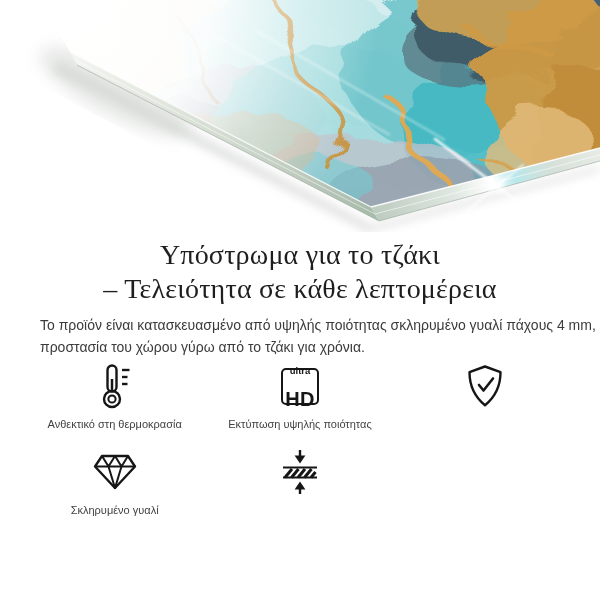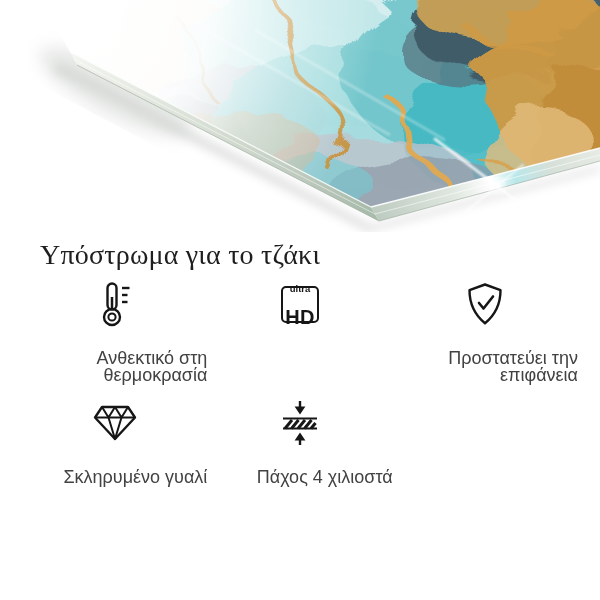--- a/index.html
+++ b/index.html
@@ -10,32 +10,32 @@
   }
   .hero{width:600px;height:232px;position:relative;background:#ffffff;}
   .hero svg{display:block;}
   h1{
     margin:6px 40px 0;
     font-family:"Liberation Serif",serif;
     font-weight:400;
     font-size:28px;line-height:34px;
     color:#1e1e1e;letter-spacing:.2px;
   }
-  h1 span{display:block;}
+  h1 span{display:block;text-align:center;}
   .para{
     margin:9px 40px 0;
     font-size:14px;line-height:21.5px;color:#3b3b3b;
   }
   .para span{display:block;white-space:nowrap;}
   .features{
     display:grid;grid-template-columns:repeat(3,1fr);
     row-gap:16px;margin:5px 22px 0;text-align:center;
   }
   .cell .ic{height:46px;display:flex;align-items:center;justify-content:center;}
-  .cap{margin-top:23px;font-size:18px;line-height:17px;color:#424242;text-align:right;}
+  .cap{margin-top:7px;font-size:11px;line-height:17px;color:#424242;}
   .uhd{
     width:34px;height:33px;border:2.6px solid #161616;border-radius:5px;
     display:flex;flex-direction:column;align-items:center;justify-content:center;
     font-weight:700;color:#161616;gap:16px;
   }
   .uhd .t{font-size:9.5px;line-height:10px;}
   .uhd .b{font-size:20px;line-height:14px;letter-spacing:.3px;}
   .ficon{stroke:#161616;fill:none;stroke-width:2.4;}
 </style>
 </head>
@@ -156,23 +156,26 @@
           <path d="M0,0 L-30,25" stroke-width="2" opacity=".7"></path>
           <path d="M0,0 L26,-21" stroke-width="2" opacity=".7"></path>
         </g>
         <circle r="2.6" fill="#ffffff"></circle>
       </g>
     </svg>
   </div>
 
   <h1>
     <span>Υπόστρωμα για το τζάκι</span>
+    <span>– Τελειότητα σε κάθε λεπτομέρεια</span>
   </h1>
 
   <p class="para">
+    <span>Το προϊόν είναι κατασκευασμένο από υψηλής ποιότητας σκληρυμένο γυαλί πάχους 4 mm,</span>
+    <span>προστασία του χώρου γύρω από το τζάκι για χρόνια.</span>
   </p>
 
   <div class="features">
 
     <div class="cell">
       <div class="ic">
         <svg width="34" height="46" viewBox="0 0 34 46" class="ficon">
           <rect x="9.5" y="2.5" width="9" height="26" rx="4.5"></rect>
           <circle cx="14" cy="36" r="8"></circle>
           <circle cx="14" cy="36" r="3.6" stroke-width="2"></circle>
@@ -185,30 +188,30 @@
       <div class="cap">Ανθεκτικό στη θερμοκρασία</div>
     </div>
 
     <div class="cell">
       <div class="ic">
         <div class="uhd">
           <span class="t">ultra</span>
           <span class="b">HD</span>
         </div>
       </div>
+      <div class="cap">Εκτύπωση υψηλής ποιότητας</div>
     </div>
 
     <div class="cell">
       <div class="ic">
         <svg width="36" height="44" viewBox="0 0 36 44" class="ficon">
           <path d="M18,2.5 L33.5,8.2 C33.5,21 28,33 18,41.2 C8,33 2.5,21 2.5,8.2 Z" stroke-linejoin="round"></path>
           <path d="M12,21 L16.5,26.5 L26,14.5" stroke-width="2.6" stroke-linecap="round" stroke-linejoin="round"></path>
         </svg>
       </div>
-      <div class="cap">Προστατεύει την επιφάνεια</div>
     </div>
 
     <div class="cell">
       <div class="ic">
         <svg width="44" height="38" viewBox="0 0 44 38" class="ficon">
           <path d="M9,3 L35,3 L42,13.5 L22,35 L2,13.5 Z" stroke-linejoin="round"></path>
           <path d="M2,13.5 L42,13.5" stroke-width="2"></path>
           <path d="M9,3 L15.5,13.5 L22,3 L28.5,13.5 L35,3" stroke-width="2" stroke-linejoin="round"></path>
           <path d="M15.5,13.5 L22,35 L28.5,13.5" stroke-width="2" stroke-linejoin="round"></path>
         </svg>
@@ -232,17 +235,16 @@
               <line x1="23.5" y1="28.5" x2="30.5" y2="20"></line>
               <line x1="30" y1="28.5" x2="34.5" y2="23"></line>
             </g>
           </g>
           <g fill="#161616">
             <polygon points="13.6,6.5 24.4,6.5 19,14.5"></polygon>
             <polygon points="13.6,40.5 24.4,40.5 19,32.5"></polygon>
           </g>
         </svg>
       </div>
-      <div class="cap">Πάχος 4 χιλιοστά</div>
     </div>
 
   </div>
 </div>
 
 </body></html>

